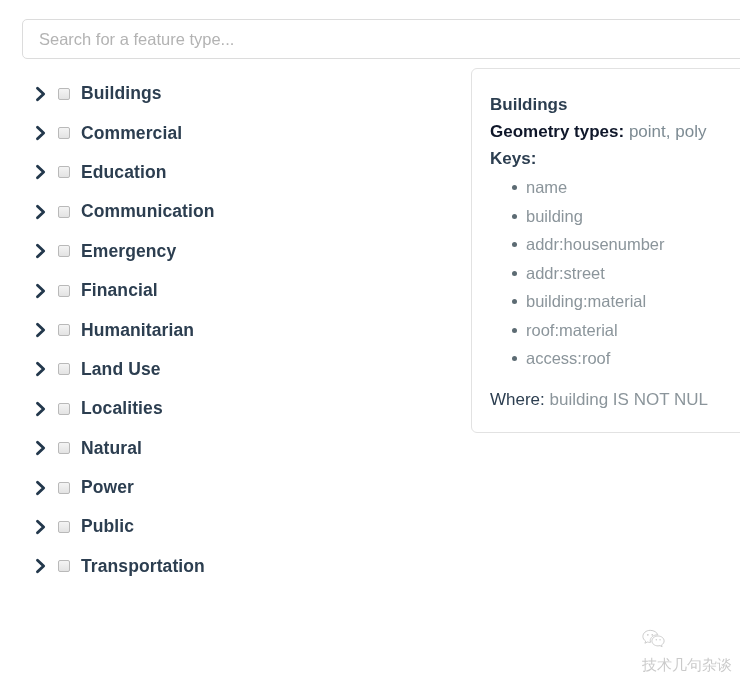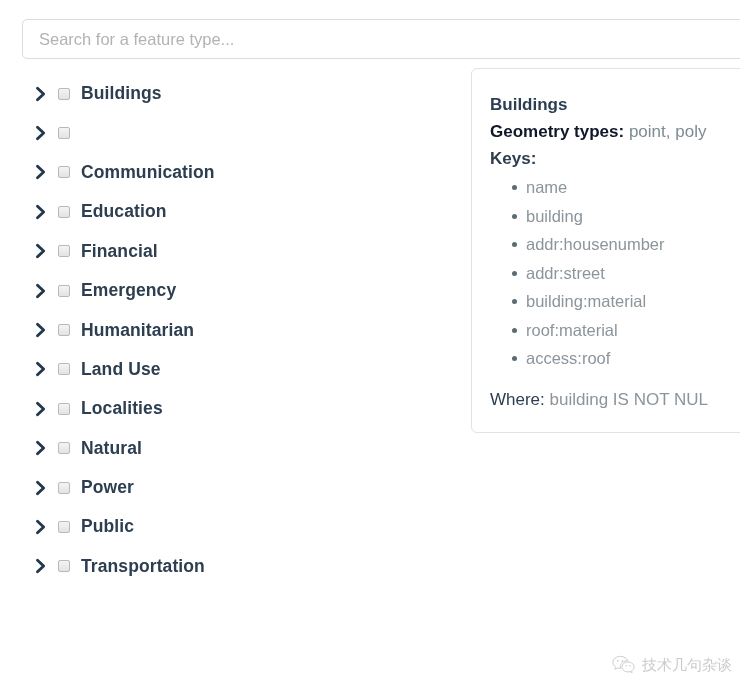--- a/index.html
+++ b/index.html
@@ -154,23 +154,24 @@
     color: #2c3e50;
     font-weight: normal;
   }
 
   
   .watermark {
     position: absolute;
     right: 8px;
     bottom: 20px;
     display: flex;
-    align-items: flex-end;
+    align-items: flex-start;
     gap: 7px;
     opacity: 0.52;
+    flex-direction: column;
   }
   .wm-logo { width: 23px; height: 20px; display: block; }
   .wm-text {
     font-size: 15px;
     color: #9a9a9a;
     white-space: nowrap;
     font-family: "DejaVu Sans", sans-serif;
   }
 </style>
 </head>
@@ -192,56 +193,57 @@
         <span class="cbox"></span>
         <span class="tree-label">Buildings</span>
       </div>
       <div class="tree-row">
         <span class="chev">
           <svg width="17" height="20" viewBox="0 0 17 20" xmlns="http://www.w3.org/2000/svg">
             <path d="M4.5 4.2 L10.6 10 L4.5 15.8" fill="none" stroke="#23384c" stroke-width="2.9" stroke-linecap="round" stroke-linejoin="round"></path>
           </svg>
         </span>
         <span class="cbox"></span>
+        <span class="tree-label">Commercial</span>
+      </div>
+      <div class="tree-row">
+        <span class="chev">
+          <svg width="17" height="20" viewBox="0 0 17 20" xmlns="http://www.w3.org/2000/svg">
+            <path d="M4.5 4.2 L10.6 10 L4.5 15.8" fill="none" stroke="#23384c" stroke-width="2.9" stroke-linecap="round" stroke-linejoin="round"></path>
+          </svg>
+        </span>
+        <span class="cbox"></span>
+        <span class="tree-label">Education</span>
       </div>
       <div class="tree-row">
         <span class="chev">
           <svg width="17" height="20" viewBox="0 0 17 20" xmlns="http://www.w3.org/2000/svg">
             <path d="M4.5 4.2 L10.6 10 L4.5 15.8" fill="none" stroke="#23384c" stroke-width="2.9" stroke-linecap="round" stroke-linejoin="round"></path>
           </svg>
         </span>
         <span class="cbox"></span>
         <span class="tree-label">Communication</span>
       </div>
       <div class="tree-row">
         <span class="chev">
           <svg width="17" height="20" viewBox="0 0 17 20" xmlns="http://www.w3.org/2000/svg">
             <path d="M4.5 4.2 L10.6 10 L4.5 15.8" fill="none" stroke="#23384c" stroke-width="2.9" stroke-linecap="round" stroke-linejoin="round"></path>
           </svg>
         </span>
         <span class="cbox"></span>
-        <span class="tree-label">Education</span>
+        <span class="tree-label">Emergency</span>
       </div>
       <div class="tree-row">
         <span class="chev">
           <svg width="17" height="20" viewBox="0 0 17 20" xmlns="http://www.w3.org/2000/svg">
             <path d="M4.5 4.2 L10.6 10 L4.5 15.8" fill="none" stroke="#23384c" stroke-width="2.9" stroke-linecap="round" stroke-linejoin="round"></path>
           </svg>
         </span>
         <span class="cbox"></span>
         <span class="tree-label">Financial</span>
-      </div>
-      <div class="tree-row">
-        <span class="chev">
-          <svg width="17" height="20" viewBox="0 0 17 20" xmlns="http://www.w3.org/2000/svg">
-            <path d="M4.5 4.2 L10.6 10 L4.5 15.8" fill="none" stroke="#23384c" stroke-width="2.9" stroke-linecap="round" stroke-linejoin="round"></path>
-          </svg>
-        </span>
-        <span class="cbox"></span>
-        <span class="tree-label">Emergency</span>
       </div>
       <div class="tree-row">
         <span class="chev">
           <svg width="17" height="20" viewBox="0 0 17 20" xmlns="http://www.w3.org/2000/svg">
             <path d="M4.5 4.2 L10.6 10 L4.5 15.8" fill="none" stroke="#23384c" stroke-width="2.9" stroke-linecap="round" stroke-linejoin="round"></path>
           </svg>
         </span>
         <span class="cbox"></span>
         <span class="tree-label">Humanitarian</span>
       </div>

